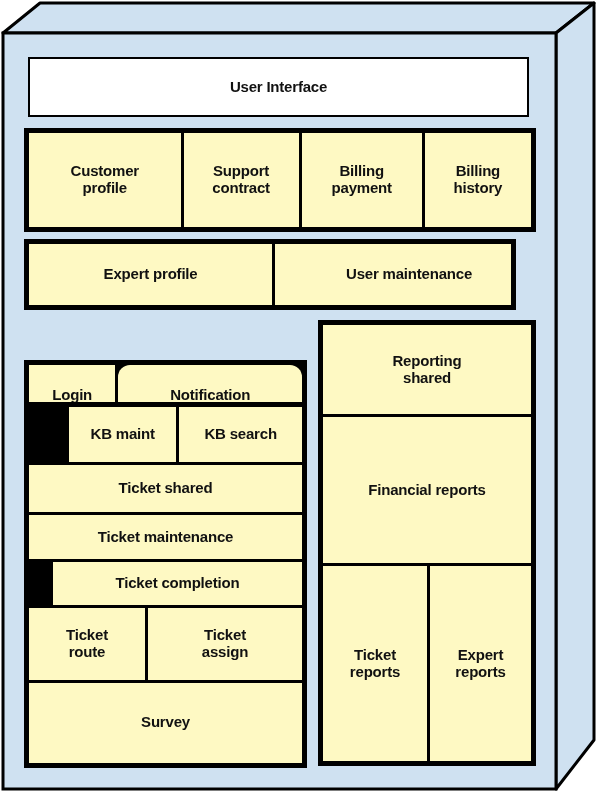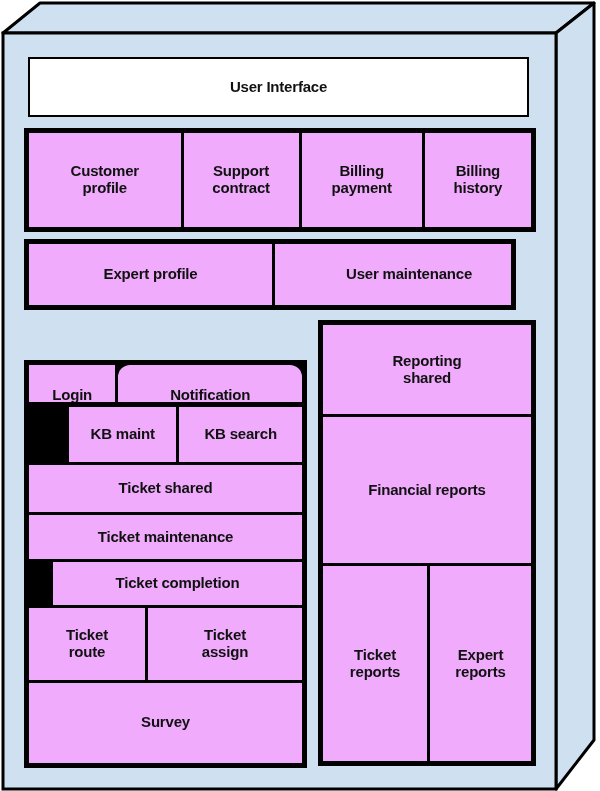--- a/index.html
+++ b/index.html
@@ -15,21 +15,21 @@
     display:flex; align-items:center; justify-content:center;
   }
   .grp {
     position:absolute; box-sizing:border-box;
     background:#000000; border:5px solid #000000;
     display:flex; gap:3px;
   }
   .grp.col { flex-direction:column; }
   .row { display:flex; gap:3px; }
   .cell {
-    background:#f0abfc;
+    background:#fef9c3;
     display:flex; align-items:center; justify-content:center;
     min-width:0; min-height:0;
   }
   .lbl {
     font-weight:bold; font-size:15px; line-height:1.12;
     color:#111111; text-align:center; white-space:pre-line;
     letter-spacing:-0.2px;
   }
 </style>
 </head>

